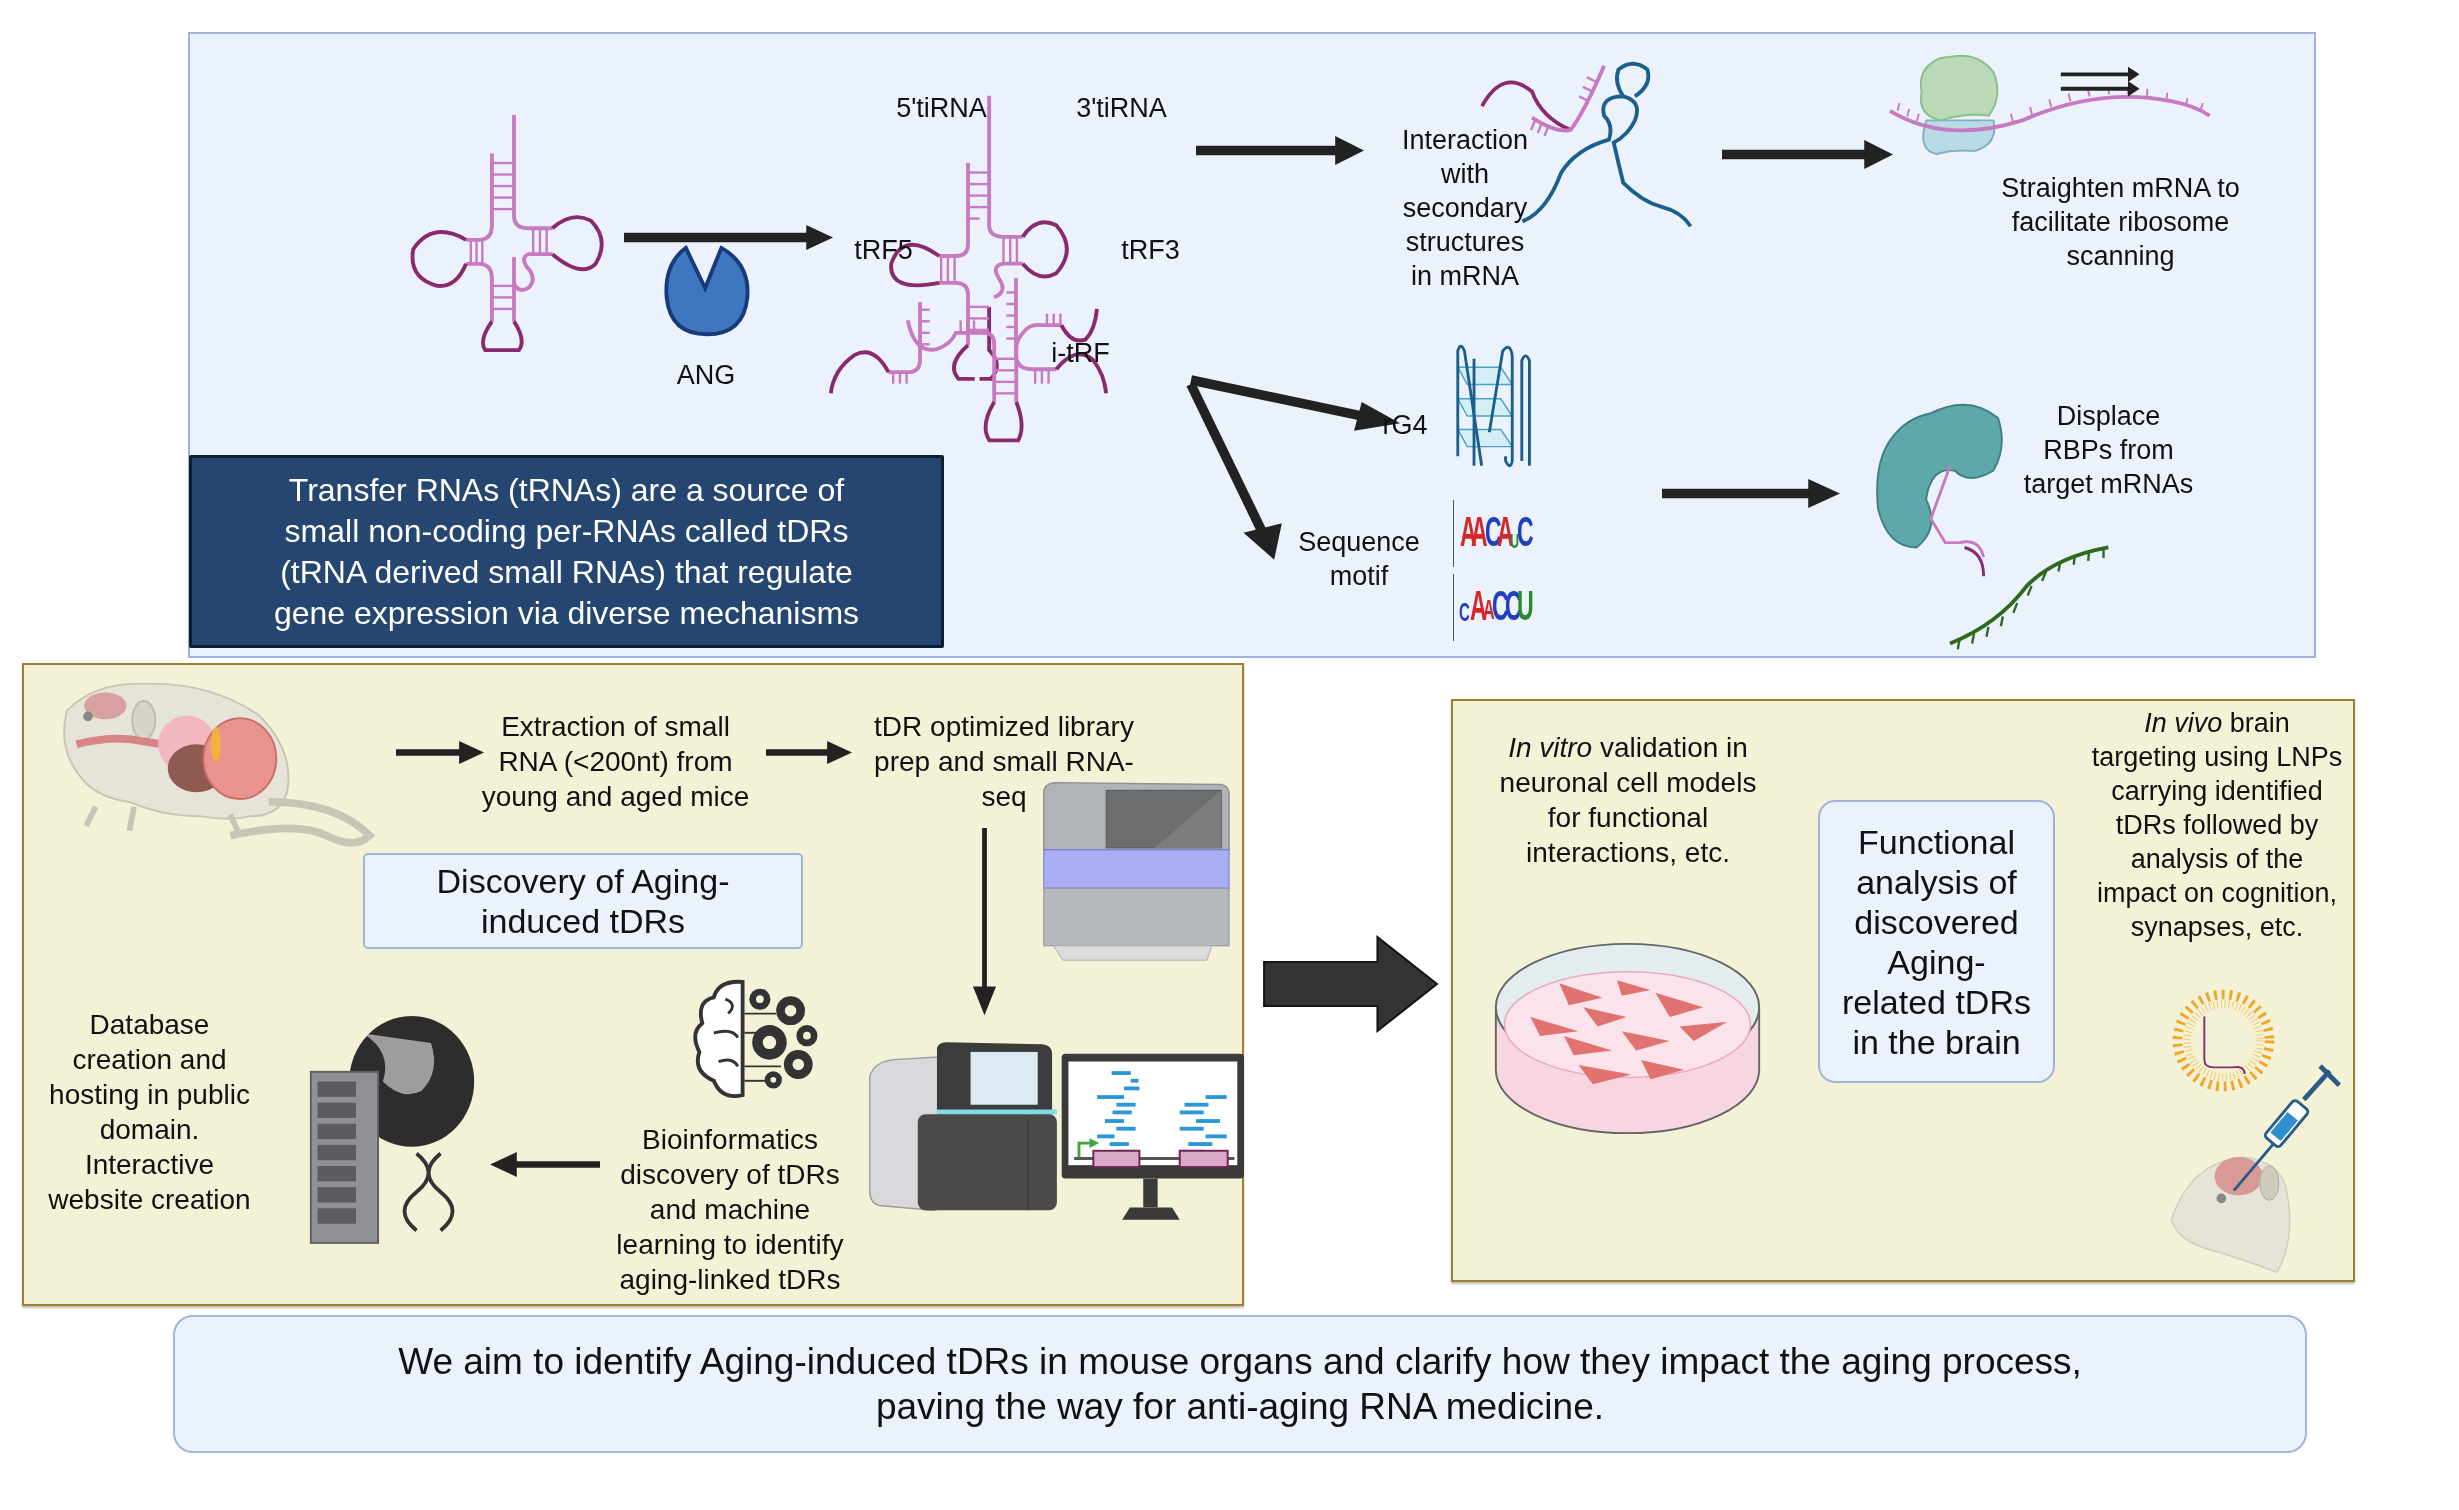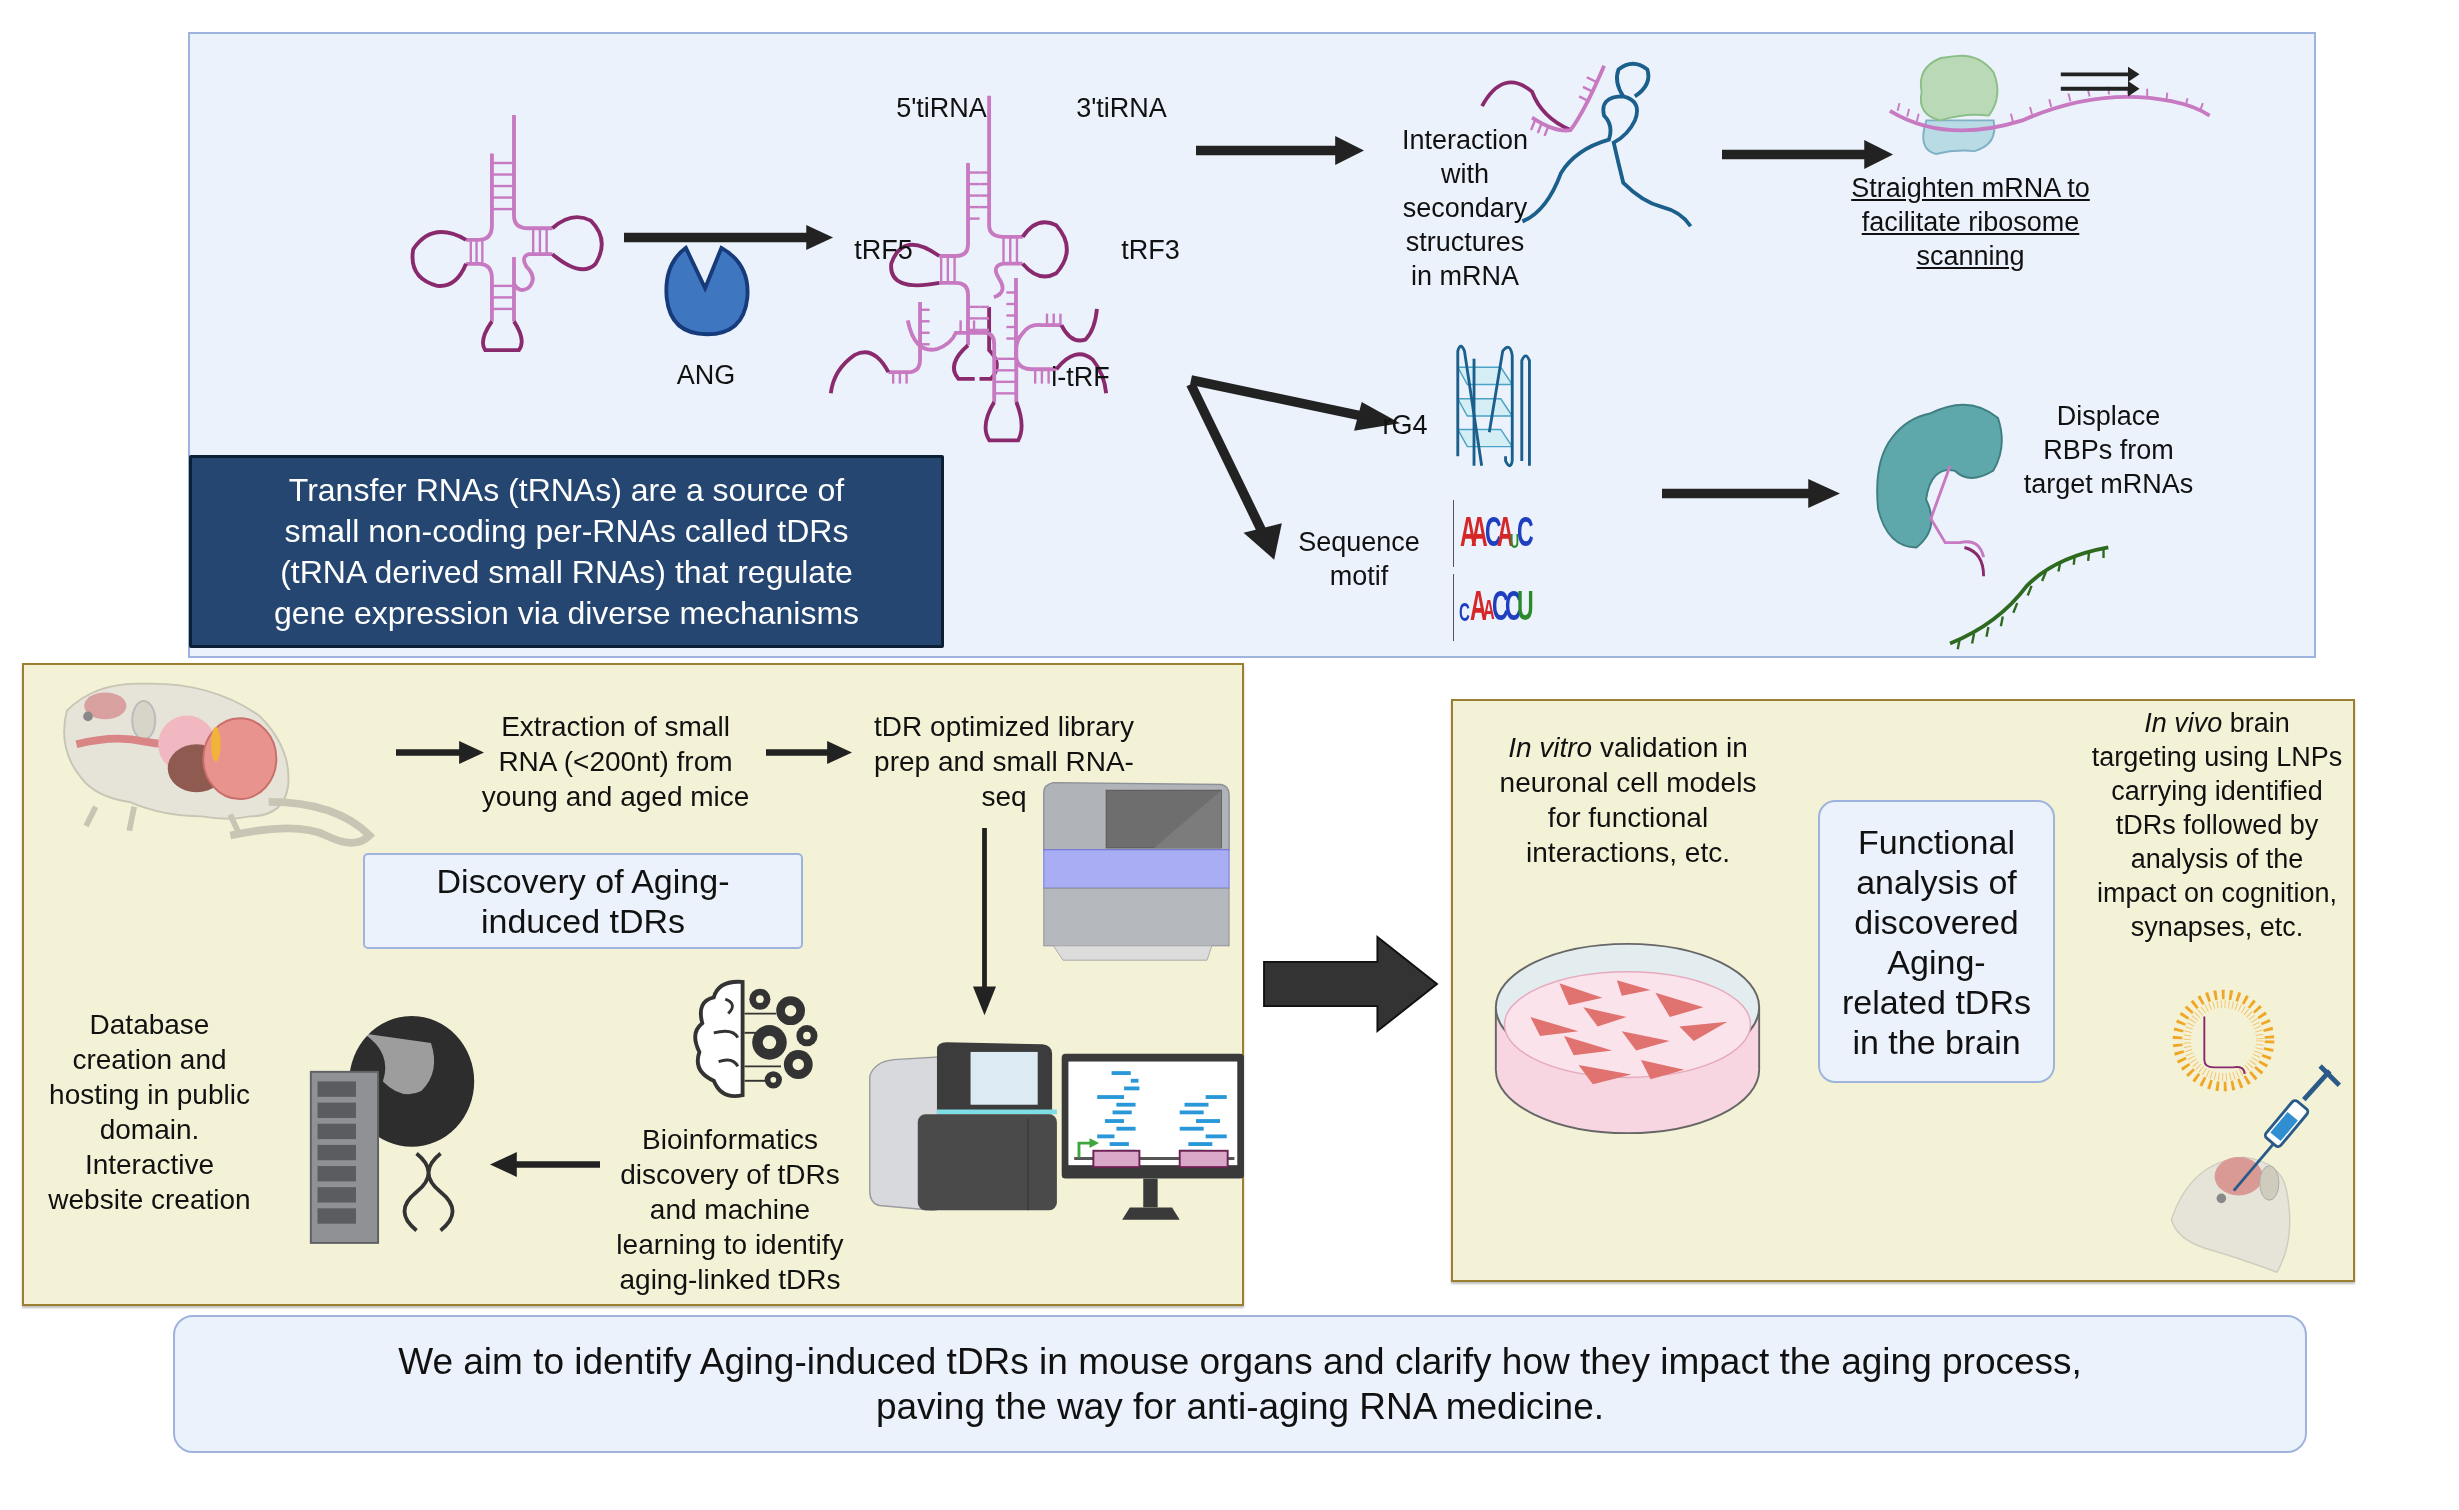--- a/index.html
+++ b/index.html
@@ -144,21 +144,21 @@
         <line x1="95" y1="79" x2="118" y2="79"></line>
         <line x1="95" y1="91" x2="118" y2="91"></line>
     </g>
   </g>
 </svg>
 
 <div class="lbl" style="left:884px; top:91px; width:115px;text-align:center;">5'tiRNA</div>
 <div class="lbl" style="left:1064px; top:91px; width:115px;">3'tiRNA</div>
 <div class="lbl" style="left:845px; top:233px; width:77px;">tRF5</div>
 <div class="lbl" style="left:1112px; top:233px; width:77px;">tRF3</div>
-<div class="lbl" style="left:1042px; top:360px; width:77px;">i-tRF</div>
+<div class="lbl" style="left:1042px; top:336px; width:77px;">i-tRF</div>
 
 <svg style="left:1196px; top:133px;" width="168" height="35" viewBox="0 0 175 36">
   <line x1="0" y1="18" x2="148" y2="18" stroke="#222" stroke-width="10"></line>
   <polygon points="145,3 175,18 145,33" fill="#222"></polygon>
 </svg>
 
 <div class="lbl multi" style="left:1369px; top:123px; width:192px;">
   <span>Interaction</span>
   <span>with</span>
   <span>secondary</span>
@@ -207,21 +207,21 @@
       <line x1="310" y1="55" x2="312" y2="47"></line>
       <line x1="325" y1="60" x2="328" y2="52"></line>
   </g>
   <g stroke="#222" stroke-width="4">
       <line x1="180" y1="22" x2="255" y2="22"></line>
       <line x1="180" y1="37" x2="255" y2="37"></line>
     </g>
   <polygon points="250,14 262,22 250,30" fill="#222"></polygon>
     <polygon points="250,29 262,37 250,45" fill="#222"></polygon>
 </svg>
-<div class="lbl multi" style="left:1836px; top:171px; width:269px;text-decoration:underline;">
+<div class="lbl multi" style="left:1986px; top:171px; width:269px;">
   <span>Straighten mRNA to</span>
   <span>facilitate ribosome</span>
   <span>scanning</span>
 </div>
 
 <svg style="left:1191px; top:375px;" width="211" height="58" viewBox="0 0 220 60">
   <line x1="0" y1="5" x2="185" y2="44" stroke="#222" stroke-width="10"></line>
   <polygon points="178,28 218,50 170,58" fill="#222"></polygon>
 </svg>
 <svg style="left:1186px; top:379px;" width="115" height="183" viewBox="0 0 120 190">

